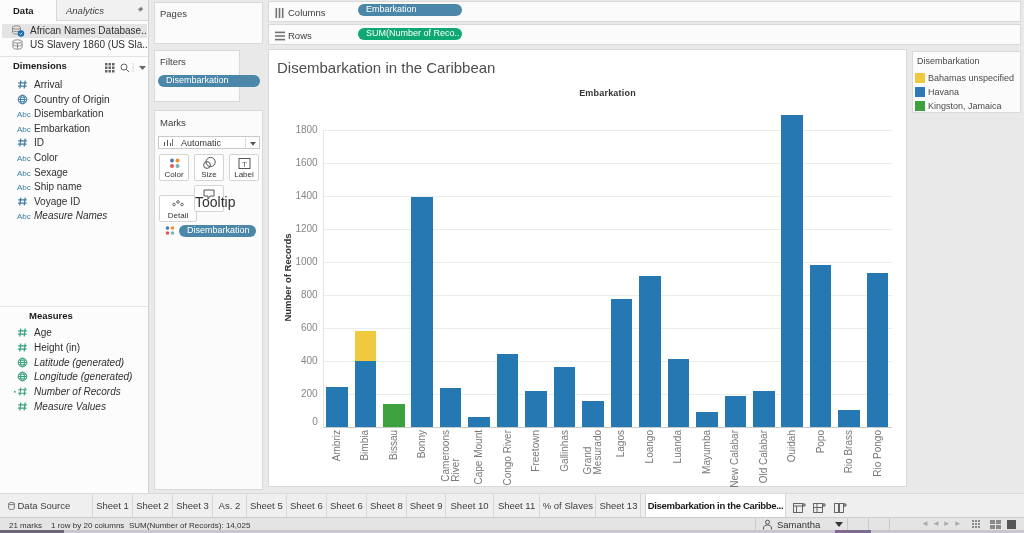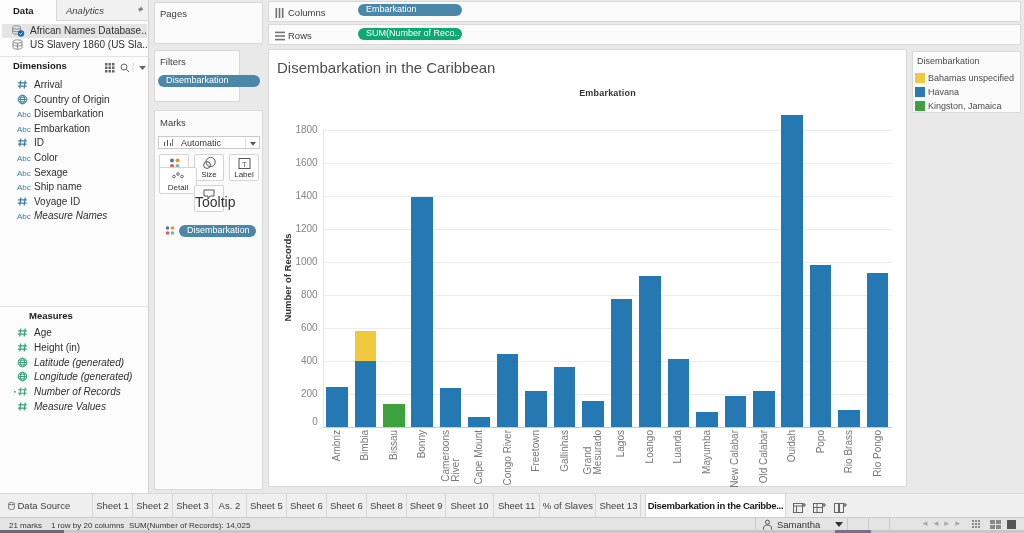--- a/index.html
+++ b/index.html
@@ -273,21 +273,21 @@
           </svg></div>
    <div class="abs" style="left:0;bottom:1px;width:100%;text-align:center;font-size:8px;color:#333;">Size</div>
       </div>
       <div class="abs" style="left:74px;top:43px;width:30px;height:27px;background:#fff;border:1px solid #d4d4d4;border-radius:2px;">
    <div class="abs" style="left:0;top:1px;width:100%;text-align:center;"><svg width="13" height="13" viewBox="0 0 13 13">
             <rect x="1" y="1.5" width="11" height="10" fill="none" stroke="#555" stroke-width="1"></rect>
             <text x="6.5" y="9.5" font-size="8" fill="#555" text-anchor="middle" font-family="Liberation Sans">T</text>
           </svg></div>
    <div class="abs" style="left:0;bottom:1px;width:100%;text-align:center;font-size:8px;color:#333;">Label</div>
       </div>
-      <div class="abs" style="left:4px;top:56px;width:38px;height:27px;background:#fff;border:1px solid #d4d4d4;border-radius:2px;">
+      <div class="abs" style="left:4px;top:84px;width:38px;height:27px;background:#fff;border:1px solid #d4d4d4;border-radius:2px;">
    <div class="abs" style="left:0;top:1px;width:100%;text-align:center;"><svg width="14" height="13" viewBox="0 0 14 13">
             <g fill="none" stroke="#555" stroke-width="0.9">
               <circle cx="3" cy="6.5" r="1.3"></circle>
               <circle cx="7" cy="4" r="1.3"></circle>
               <circle cx="11" cy="6.5" r="1.3"></circle>
             </g>
           </svg></div>
    <div class="abs" style="left:0;bottom:1px;width:100%;text-align:center;font-size:8px;color:#333;">Detail</div>
       </div>
       <div class="abs" style="left:39px;top:74px;width:30px;height:27px;background:#fff;border:1px solid #d4d4d4;border-radius:2px;">

